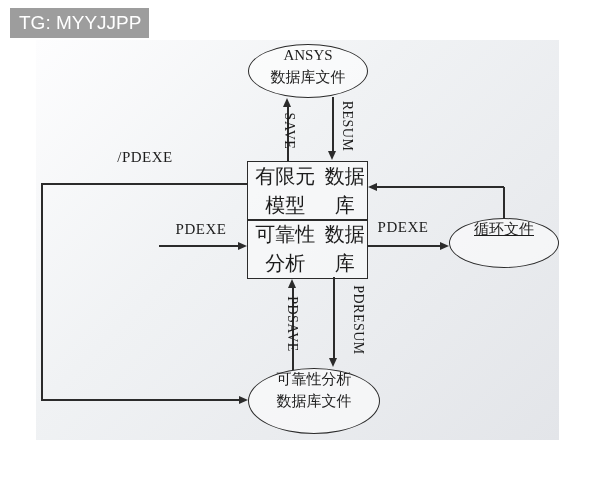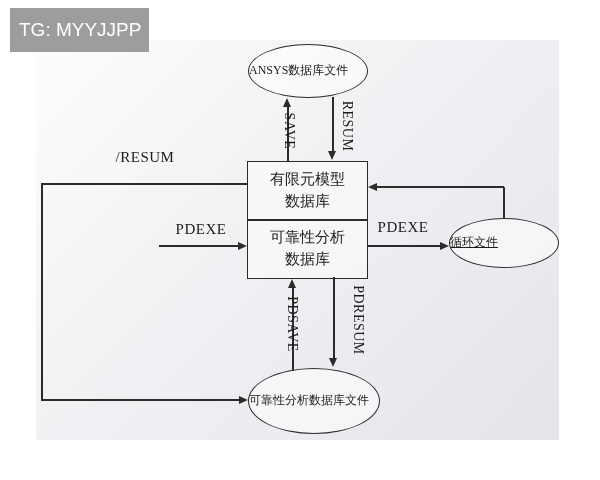--- a/index.html
+++ b/index.html
@@ -6,25 +6,25 @@
   #page{position:relative;width:600px;height:480px;background:#ffffff;overflow:hidden;
         font-family:"Liberation Serif","DejaVu Serif",serif;color:#1c1c1c;}
 
   
   #figure-bg{position:absolute;left:36px;top:40px;width:523px;height:400px;
              background:linear-gradient(135deg,#fdfdfe 0%,#f0f2f4 40%,#e3e5e9 100%);}
 
   
   .ellipse{position:absolute;border:1.6px solid #2b2b2b;border-radius:50%;
            background:rgba(255,255,255,0.55);
-           display:flex;flex-direction:row;align-items:center;justify-content:flex-start;
-           font-size:12px;line-height:1.45;text-align:center;}
+           display:flex;flex-direction:column;align-items:center;justify-content:flex-start;
+           font-size:15px;line-height:1.45;text-align:center;}
   .rect{position:absolute;border:1.6px solid #2b2b2b;background:rgba(255,255,255,0.45);}
-  .rect .cell{position:absolute;left:0;width:100%;display:flex;flex-direction:column;
-              align-items:center;justify-content:center;font-size:15px;line-height:1.45;text-align:center;}
+  .rect .cell{position:absolute;left:0;width:100%;display:flex;flex-direction:row;
+              align-items:center;justify-content:center;font-size:20px;line-height:1.45;text-align:center;}
   .divider{position:absolute;left:0;width:100%;height:1.5px;background:#2b2b2b;}
 
   
   .hline{position:absolute;height:1.5px;background:#2b2b2b;}
   .vline{position:absolute;width:1.5px;background:#2b2b2b;}
 
   
   .ah{position:absolute;width:0;height:0;}
   .ah.up{border-left:4px solid transparent;border-right:4px solid transparent;border-bottom:9px solid #2b2b2b;}
   .ah.down{border-left:4px solid transparent;border-right:4px solid transparent;border-top:9px solid #2b2b2b;}
@@ -32,21 +32,21 @@
   .ah.right{border-top:4px solid transparent;border-bottom:4px solid transparent;border-left:9px solid #2b2b2b;}
 
   
   .elabel{position:absolute;font-size:15px;letter-spacing:0.5px;text-align:center;white-space:nowrap;}
   .vlabel{position:absolute;width:80px;height:20px;font-size:14px;letter-spacing:0.5px;
           text-align:center;white-space:nowrap;transform:rotate(90deg);transform-origin:center center;}
 
   
   .wm{position:absolute;color:#ffffff;font-family:"Liberation Sans","DejaVu Sans",sans-serif;
       display:flex;align-items:center;}
-  #wm-top{left:10px;top:8px;width:139px;height:44px;background:#9d9d9d;
+  #wm-top{left:10px;top:8px;width:139px;height:30px;background:#9d9d9d;
           font-size:19px;padding-left:9px;box-sizing:border-box;}
   #wm-bottom{left:375px;top:443px;width:217px;height:31px;background:#a8a8a8;
              font-size:19px;justify-content:center;}
 </style>
 </head>
 <body>
 
 <div id="page">
 
   <div id="figure-bg"></div>
@@ -57,21 +57,21 @@
   </div>
 
   <div class="ah up" style="left:283px;top:98px;"></div>
   <div class="vline" style="left:287px;top:106px;height:55px;"></div>
   <div class="vlabel" style="left:247px;top:121px;">SAVE</div>
 
   <div class="vline" style="left:332px;top:97px;height:54px;"></div>
   <div class="ah down" style="left:328px;top:151px;"></div>
   <div class="vlabel" style="left:305px;top:116px;">RESUM</div>
 
-  <div class="elabel" style="left:110px;top:149px;width:70px;">/RESUM</div>
+  <div class="elabel" style="left:110px;top:149px;width:70px;">/PDEXE</div>
   <div class="hline" style="left:41px;top:183px;width:206px;"></div>
   <div class="vline" style="left:41px;top:183px;height:218px;"></div>
   <div class="hline" style="left:41px;top:399px;width:198px;"></div>
   <div class="ah right" style="left:239px;top:396px;"></div>
 
   <div class="rect" style="left:247px;top:161px;width:119px;height:116px;">
     <div class="cell" style="top:0;height:57px;">
       <span>有限元模型</span>
       <span>数据库</span>
     </div>

